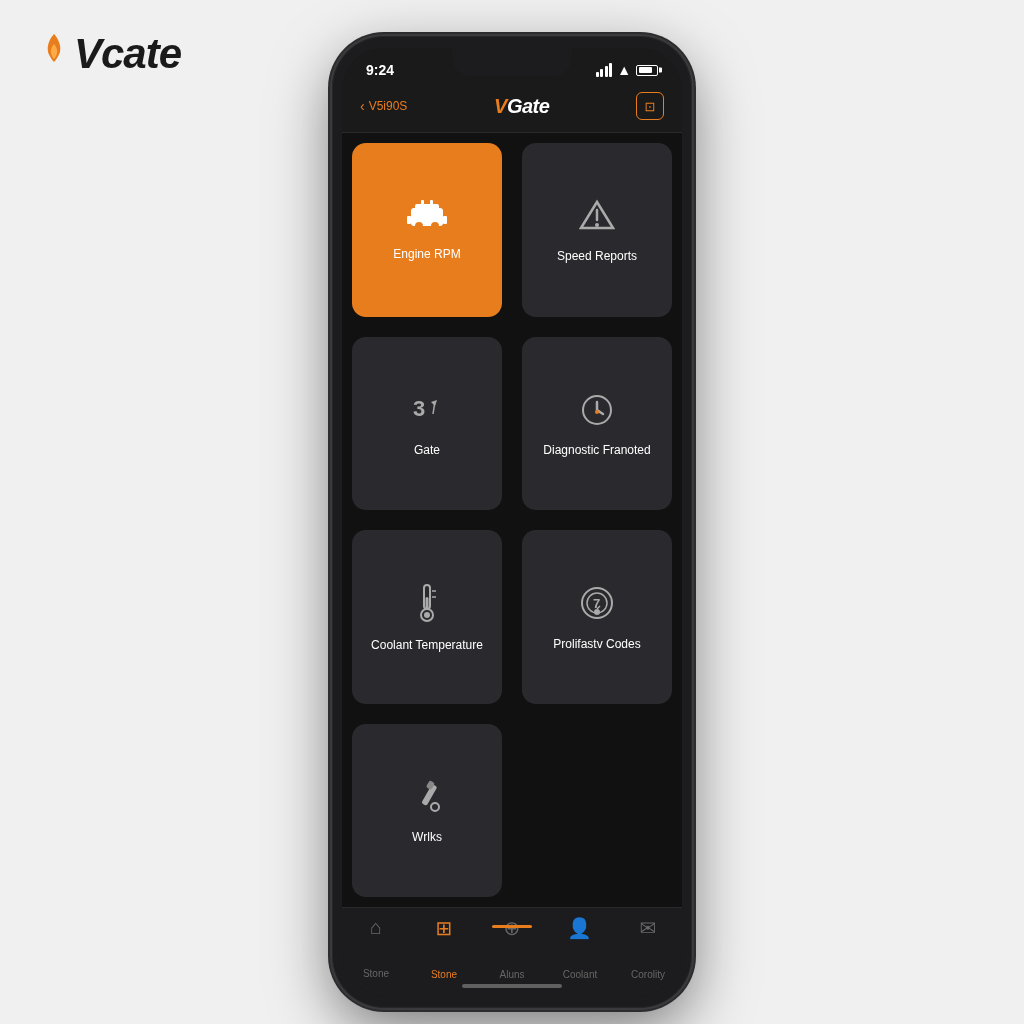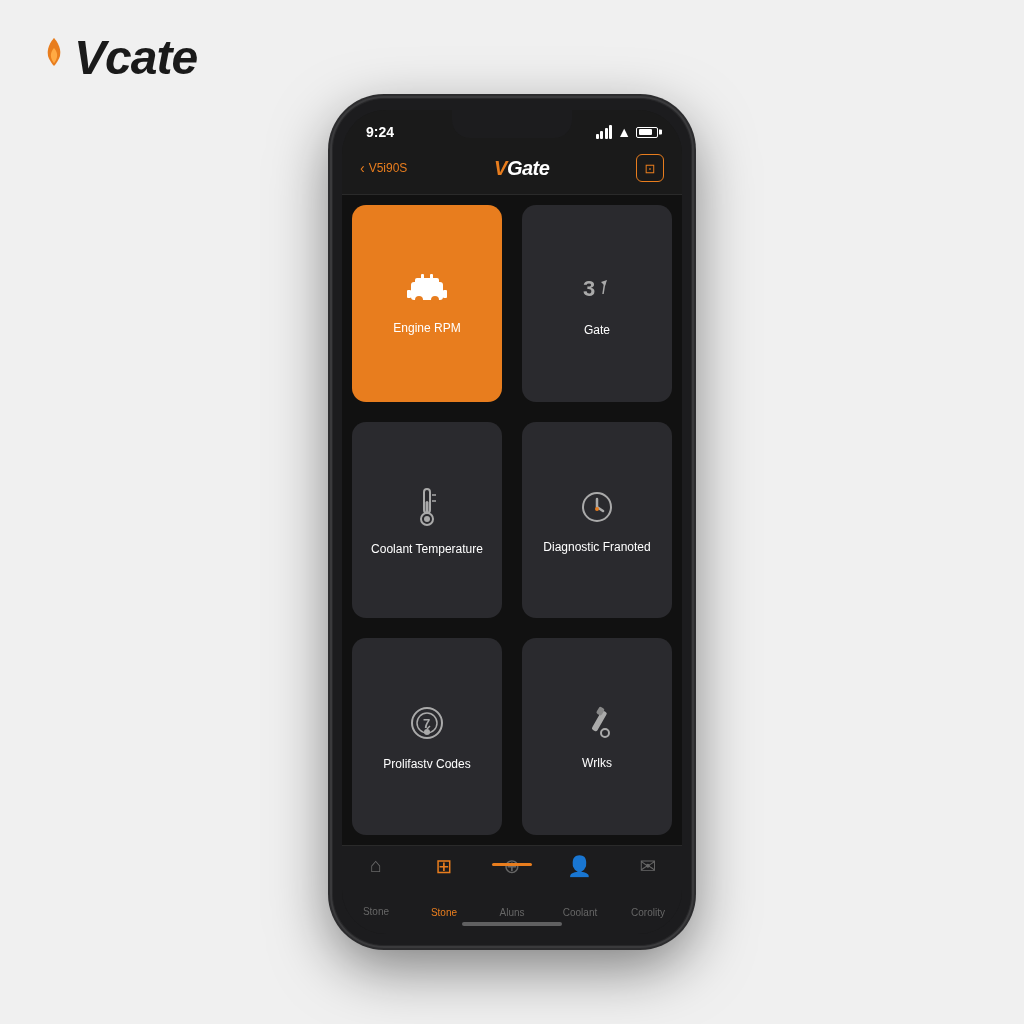--- a/index.html
+++ b/index.html
@@ -17,38 +17,38 @@
     
     .logo-area {
       position: absolute;
       top: 30px;
       left: 40px;
       display: flex;
       align-items: center;
       gap: 6px;
     }
     .logo-text {
-      font-size: 48px;
+      font-size: 42px;
       font-weight: 900;
       color: #1a1a1a;
       font-style: italic;
       letter-spacing: -1px;
     }
     .logo-flame {
       width: 28px;
       height: 36px;
       position: relative;
       top: -4px;
     }
 
     
     .phone-wrap {
       position: relative;
       width: 360px;
-      height: 848px;
+      height: 972px;
       margin-top: 20px;
     }
     .phone-body {
       width: 100%;
       height: 100%;
       background: #1c1c1e;
       border-radius: 52px;
       box-shadow:
         0 0 0 2px #3a3a3c,
         0 0 0 4px #2c2c2e,
@@ -332,60 +332,70 @@
               <rect x="23" y="0" width="3" height="5" rx="1" fill="white"></rect>
               <circle cx="12" cy="26" r="4" fill="#e87d1e"></circle>
               <circle cx="28" cy="26" r="4" fill="#e87d1e"></circle>
               <rect x="0" y="16" width="4" height="8" rx="1" fill="white"></rect>
               <rect x="36" y="16" width="4" height="8" rx="1" fill="white"></rect>
             </svg>
           </div>
           <span class="tile-label">Engine RPM</span>
         </div>
 
+        <div class="grid-tile">
+          <div class="tile-icon">
+            <svg width="36" height="36" viewBox="0 0 36 36" fill="none">
+              <polygon points="18,4 34,30 2,30" fill="none" stroke="#aaa" stroke-width="2.5"></polygon>
+              <line x1="18" y1="12" x2="18" y2="22" stroke="#aaa" stroke-width="2.5" stroke-linecap="round"></line>
+              <circle cx="18" cy="27" r="2" fill="#aaa"></circle>
+            </svg>
+          </div>
+          <span class="tile-label">Speed Reports</span>
+        </div>
 
         <div class="grid-tile">
           <div class="tile-icon">
             <svg width="36" height="36" viewBox="0 0 36 36" fill="none">
               <text x="4" y="24" font-size="22" fill="#aaa" font-weight="bold">3</text>
               <path d="M22 10 L28 8 L26 14 L22 10Z" fill="#aaa"></path>
               <line x1="26" y1="9" x2="24" y2="22" stroke="#aaa" stroke-width="1.5"></line>
             </svg>
           </div>
           <span class="tile-label">Gate</span>
         </div>
 
+
+        <div class="grid-tile">
+          <div class="tile-icon">
+            <svg width="36" height="36" viewBox="0 0 36 36" fill="none">
+              <circle cx="18" cy="18" r="14" fill="none" stroke="#aaa" stroke-width="2"></circle>
+              <path d="M18 10 L18 18 L24 22" fill="none" stroke="#aaa" stroke-width="2.5" stroke-linecap="round"></path>
+              <circle cx="18" cy="20" r="2" fill="#e87d1e"></circle>
+            </svg>
+          </div>
+          <span class="tile-label">Diagnostic Franoted</span>
+        </div>
 
         <div class="grid-tile">
           <div class="tile-icon">
             <svg width="28" height="40" viewBox="0 0 28 40" fill="none">
               <rect x="11" y="2" width="6" height="24" rx="3" fill="none" stroke="#aaa" stroke-width="2"></rect>
               <rect x="12.5" y="14" width="3" height="12" rx="1.5" fill="#aaa"></rect>
               <circle cx="14" cy="32" r="6" fill="none" stroke="#aaa" stroke-width="2"></circle>
               <circle cx="14" cy="32" r="3" fill="#aaa"></circle>
               <line x1="19" y1="8" x2="23" y2="8" stroke="#aaa" stroke-width="1.5"></line>
               <line x1="19" y1="14" x2="23" y2="14" stroke="#aaa" stroke-width="1.5"></line>
             </svg>
           </div>
           <span class="tile-label">Coolant Temperature</span>
         </div>
 
         <div class="grid-tile">
           <div class="tile-icon">
-            <svg width="36" height="36" viewBox="0 0 36 36" fill="none">
-              <circle cx="18" cy="18" r="14" fill="none" stroke="#aaa" stroke-width="2"></circle>
-              <path d="M18 10 L18 18 L24 22" fill="none" stroke="#aaa" stroke-width="2.5" stroke-linecap="round"></path>
-              <circle cx="18" cy="20" r="2" fill="#e87d1e"></circle>
-            </svg>
-          </div>
-          <span class="tile-label">Diagnostic Franoted</span>
-        </div>
-
-        <div class="grid-tile">
-          <div class="tile-icon">
             <svg width="38" height="38" viewBox="0 0 38 38" fill="none">
               <circle cx="19" cy="19" r="15" fill="none" stroke="#aaa" stroke-width="2"></circle>
               <circle cx="19" cy="19" r="10" fill="none" stroke="#aaa" stroke-width="1.5"></circle>
               <text x="15" y="24" font-size="13" fill="#aaa" font-weight="bold">7</text>
               <circle cx="19" cy="28" r="3" fill="#aaa"></circle>
               <line x1="19" y1="25" x2="22" y2="22" stroke="#aaa" stroke-width="1.5"></line>
             </svg>
           </div>
           <span class="tile-label">Prolifastv Codes</span>
         </div>

